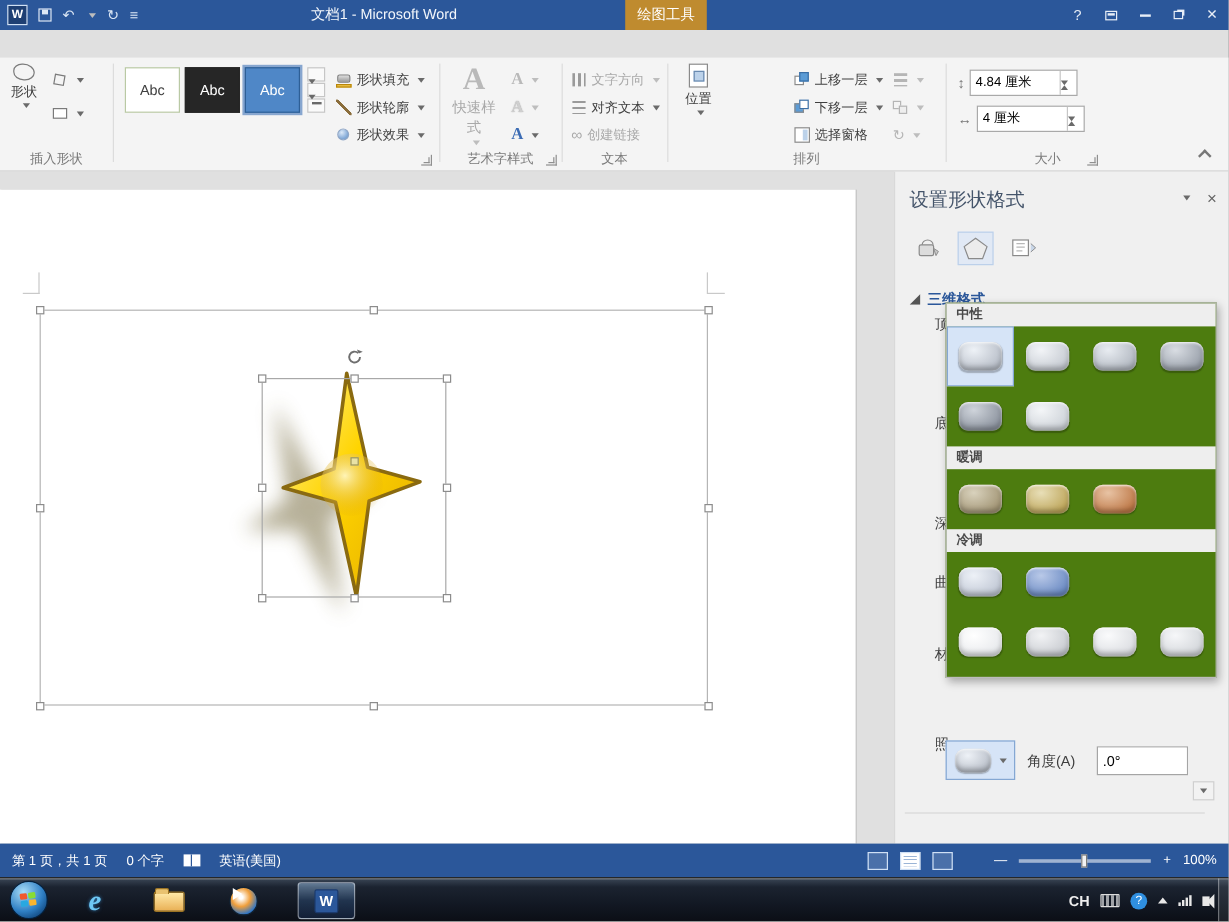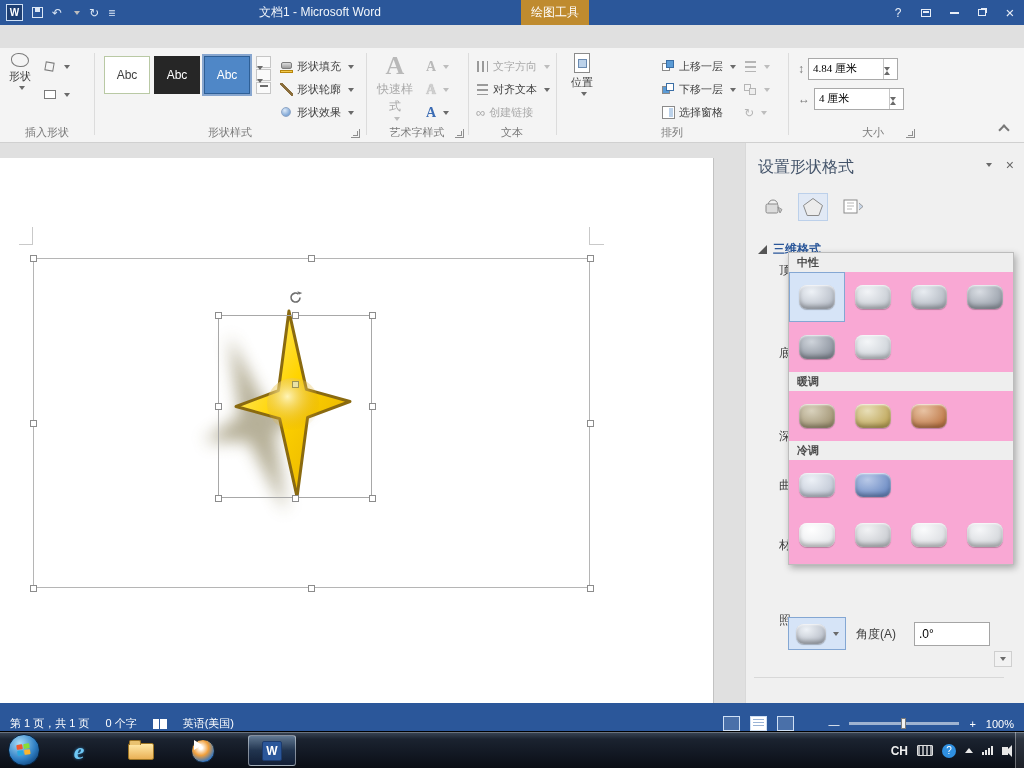--- a/index.html
+++ b/index.html
@@ -43,21 +43,21 @@
   .bigbtn{position:absolute;display:flex;flex-direction:column;align-items:center;justify-content:flex-start;gap:2px;color:#3f3f3f;font-size:11px;text-align:center}
   .smallrow{position:absolute;display:flex;align-items:center;gap:4px;color:#3f3f3f;font-size:11px;white-space:nowrap;height:21px}
   .smallrow.dis{color:#a9a9a9}
   .launcher{position:absolute;width:9px;height:9px;border-right:1px solid #8f8f8f;border-bottom:1px solid #8f8f8f}
   .launcher::after{content:"";position:absolute;right:1px;bottom:1px;width:4px;height:4px;border-right:1px solid #8f8f8f;border-bottom:1px solid #8f8f8f}
   .abc-tile{width:46px;height:38px;border:1px solid #c8c8c8;display:flex;align-items:center;justify-content:center;font-size:12px}
   .abc-tile.sel{box-shadow:0 0 0 2px #87a6cf}
   .scrollcol button,.scb{display:block;width:15px;height:12px;background:#fafafa;border:1px solid #c6c6c6;position:relative}
   .morebar{position:absolute;left:3px;top:2px;width:8px;height:2px;background:#6a6a6a}
   .spinbox{display:flex;height:22px;border:1px solid #a9a9a9;background:#fff}
-  .spinbox input{width:74px;border:none;outline:none;font-size:11px;padding-left:4px;font-family:Liberation Serif, serif;background:transparent}
+  .spinbox input{width:74px;border:none;outline:none;font-size:11px;padding-left:4px;font-family:Liberation Sans, sans-serif;background:transparent}
   .spincol{width:14px;border-left:1px solid #c6c6c6;display:flex;flex-direction:column}
   .blob{width:18px;height:14px;border:1.5px solid #7a7a7a;border-radius:45% 60% 50% 55%}
   .mi{display:inline-block;width:13px;height:13px;position:relative;flex:none}
   .bucket-body{position:absolute;left:1px;top:2px;width:11px;height:7px;background:linear-gradient(#dcdcdc,#9c9c9c);border:1px solid #7d7d7d;border-radius:2px}
   .bucket-paint{position:absolute;left:0;bottom:0;width:13px;height:3px;background:#f2c94c;border:1px solid #b8860b}
   .pencil{position:absolute;inset:0;background:linear-gradient(45deg,transparent 44%,#8a6d3b 44%,#8a6d3b 58%,transparent 58%)}
   .fxcircle{position:absolute;left:1px;top:1px;width:10px;height:10px;border-radius:50%;background:radial-gradient(circle at 35% 30%,#dce9f8,#7fa7d6 70%);border:1px solid #8fa6c6}
   .lines3{position:absolute;inset:1px;background:repeating-linear-gradient(#9a9a9a 0 2px,transparent 2px 5px)}
   .vlines3{position:absolute;inset:1px;background:repeating-linear-gradient(90deg,#9a9a9a 0 2px,transparent 2px 5px)}
   .layer-back{position:absolute;left:0;top:3px;width:8px;height:8px;background:#fff;border:1px solid #8a8a8a}
@@ -84,35 +84,35 @@
 
   
   .pane{position:absolute;left:745px;top:143px;width:279px;height:560px;background:var(--panel-bg,#f0f0f0);border-left:1px solid #d9d9d9}
   .pane-title{position:absolute;left:12px;top:14px;font-size:16px;color:#44546a}
   .pane-x{position:absolute;right:10px;top:14px;color:#666;font-size:14px}
   .pane-dd{position:absolute;right:32px;top:20px}
   .ptab{position:absolute;top:50px;width:30px;height:28px;display:flex;align-items:center;justify-content:center}
   .ptab.sel{background:#e1e9f5;border:1px solid #bcd0ea}
   .sechead{position:absolute;left:12px;top:98px;display:flex;align-items:center;gap:6px;color:var(--accent,#2b579a);font-weight:bold;font-size:12px}
   .rowlab{position:absolute;left:33px;font-size:12px;color:#3f3f3f}
-  .gallery{position:absolute;left:42px;top:109px;width:226px;background:#f9a8d4;border:1px solid #bcbcbc;box-shadow:2px 3px 7px rgba(0,0,0,.3);z-index:10;padding-bottom:4px}
+  .gallery{position:absolute;left:42px;top:109px;width:226px;background:#4d7c0f;border:1px solid #bcbcbc;box-shadow:2px 3px 7px rgba(0,0,0,.3);z-index:10;padding-bottom:4px}
   .gal-header{height:19px;line-height:19px;background:#eeeeee;color:#4a4a4a;font-weight:bold;font-size:11px;padding-left:8px}
   .gal-grid{display:flex;flex-wrap:wrap}
   .gal-cell{width:56px;height:50px;display:flex;align-items:center;justify-content:center}
   .gal-cell.sel{background:var(--selection-fill,#d6e4f7);box-shadow:inset 0 0 0 1px var(--selection-border,#84a7d3)}
   .bevel{width:36px;height:24px;border-radius:8px;box-shadow:inset 0 1px 2px rgba(255,255,255,.85),inset 0 -3px 4px rgba(0,0,0,.28),0 1px 1px rgba(0,0,0,.25)}
   .combo{position:absolute;left:42px;top:474px;width:58px;height:33px;background:var(--selection-fill,#d6e4f7);border:1px solid var(--selection-border,#84a7d3);display:flex;align-items:center;justify-content:center;gap:4px}
   .anglelab{position:absolute;left:110px;top:483px;font-size:12px;color:#3f3f3f}
   .anglefield{position:absolute;left:168px;top:479px;width:76px;height:24px;border:1px solid #a5a5a5;background:#fff}
   .anglefield input{width:100%;height:100%;border:none;outline:none;font-size:12px;padding-left:4px;font-family:inherit}
   .sdown{position:absolute;left:248px;top:508px;width:18px;height:16px;background:#f2f2f2;border:1px solid #cfcfcf;display:flex;align-items:center;justify-content:center}
   .pane-div{position:absolute;left:8px;top:534px;width:250px;height:1px;background:#d8d8d8}
 
   
-  .statusbar{position:absolute;left:0;top:703px;width:1024px;height:28px;background:var(--statusbar-bg,#2b579a);color:#fff;display:flex;align-items:flex-end;font-size:11px}
+  .statusbar{position:absolute;left:0;top:703px;width:1024px;height:28px;background:var(--statusbar-bg,#2b579a);color:#fff;display:flex;align-items:center;font-size:11px}
   .sleft{display:flex;align-items:center;gap:16px;padding-left:10px}
   .sright{margin-left:auto;display:flex;align-items:center;gap:10px;padding-right:10px}
   .bookicon{width:14px;height:10px;background:#fff;position:relative}
   .bookicon::after{content:"";position:absolute;left:6px;top:0;width:1px;height:10px;background:#2b579a}
   .viewic{width:17px;height:15px;border:1px solid #cfe0f5;background:rgba(255,255,255,.15);position:relative}
   .viewic.active{background:#fff}
   .viewic.active::after{content:"";position:absolute;left:2px;top:2px;right:2px;height:9px;background:repeating-linear-gradient(#9ab4d6 0 1px,transparent 1px 3px)}
   .ztrack{position:relative;width:110px;height:3px;background:rgba(255,255,255,.55)}
   .znotch{position:absolute;left:54px;top:-2px;width:1px;height:7px;background:#fff}
   .zthumb{position:absolute;left:52px;top:-4px;width:5px;height:11px;background:#f2f2f2;border:1px solid #7a7a7a}
@@ -223,21 +223,20 @@
         <span>形状轮廓</span>
           <i class="dar"></i>
       </div>
       <div class="smallrow" style="left:186px;top:54px">
         <span class="mi">
             <span class="fxcircle"></span>
           </span>
         <span>形状效果</span>
           <i class="dar"></i>
       </div>
-      <div class="rglabel">形状样式</div>
       <span class="launcher" style="right:6px;bottom:4px"></span>
     </div>
     <div class="vsep" style="left:366px"></div>
 
     <div class="rgroup" style="left:366px;width:102px">
       <div class="bigbtn" style="left:6px;top:5px;width:46px;height:72px;color:#a9a9a9">
         <span class="bigA">A</span>
         <span style="font-size:12px">快速样式</span>
         <i class="dar lite"></i>
       </div>

